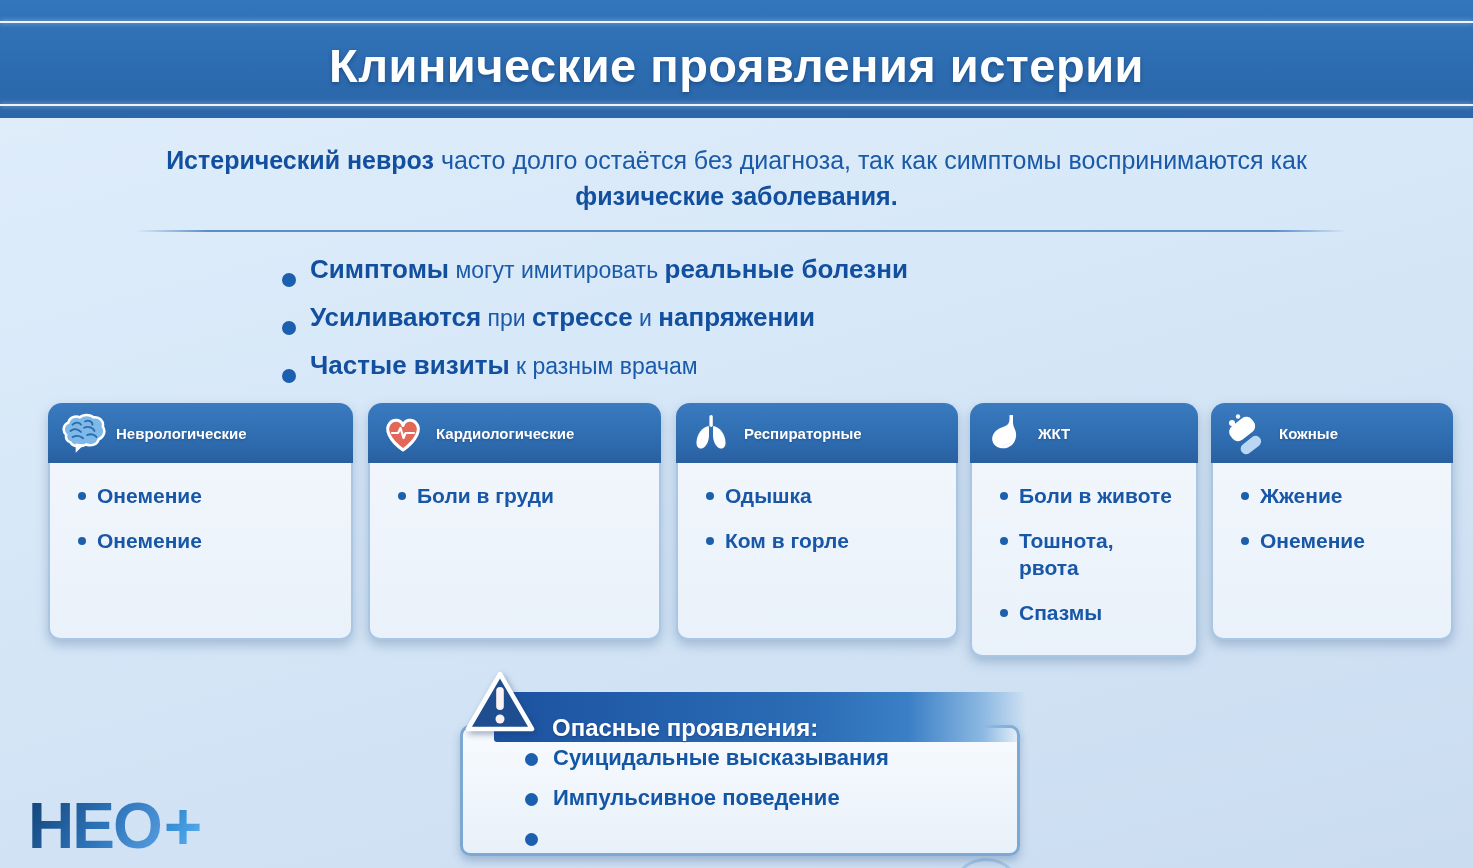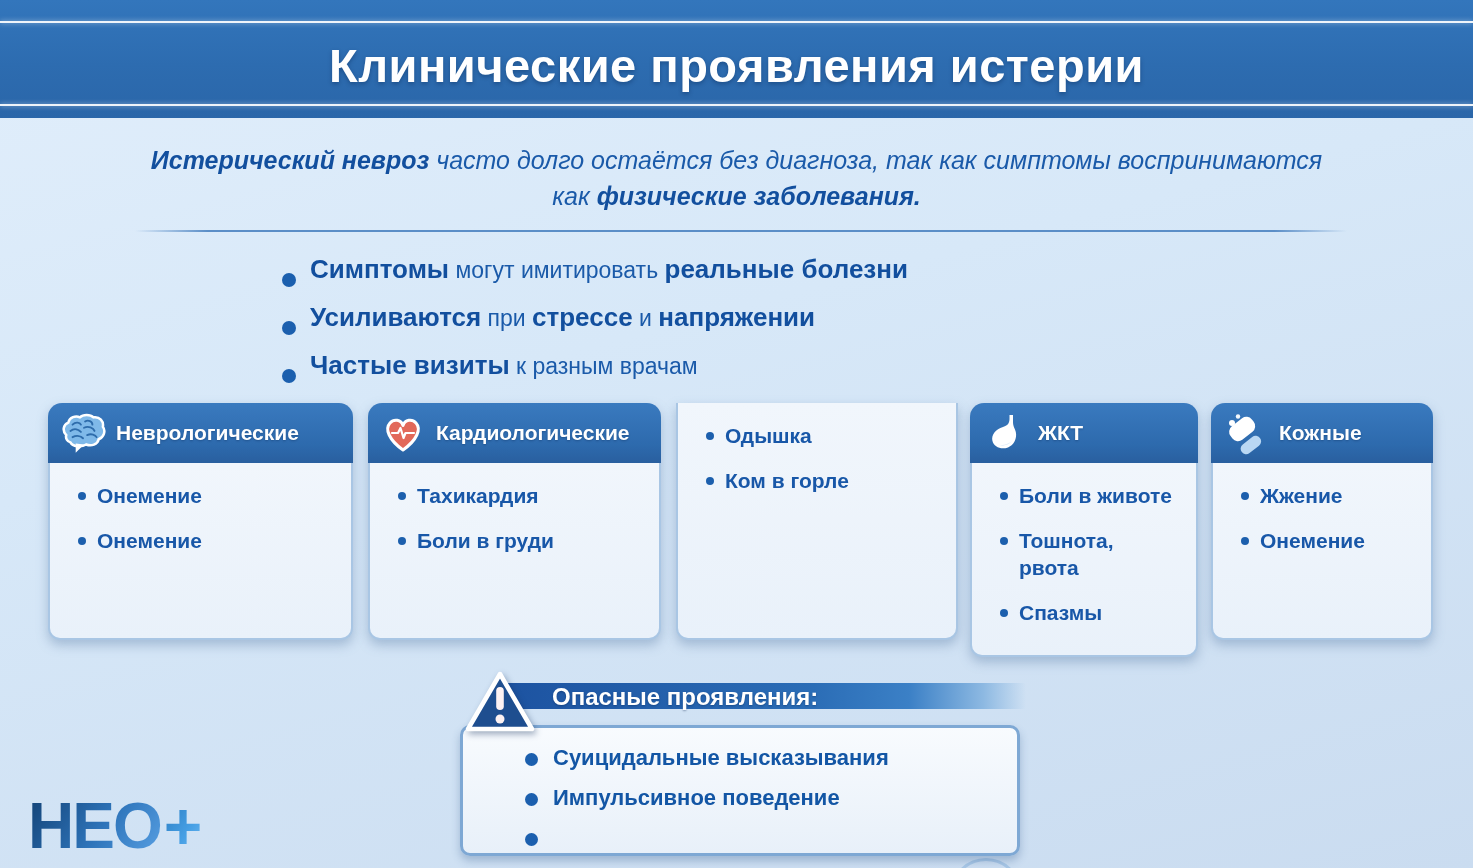--- a/index.html
+++ b/index.html
@@ -21,21 +21,21 @@
   .titlebar .line.top { top:21px; }
   .titlebar .line.bottom { top:104px; }
   .title-text {
     color:#fff; font-size:47px; font-weight:700; letter-spacing:.5px;
     text-shadow:0 2px 4px rgba(0,30,70,.35); margin-top:12px;
   }
 
   
   .intro {
     position:absolute; top:142px; left:0; right:0; padding:0 130px;
-    text-align:center; font-size:25px; line-height:1.45; color:#1a5aa9;font-style:italic;
+    text-align:center; font-size:25px; line-height:1.45; color:#1a5aa9;
   }
   .intro .b, .kp .b { font-weight:700; color:#124f9e; }
   .divider {
     position:absolute; top:230px; left:135px; width:1212px; height:2px;
     background:linear-gradient(90deg,rgba(91,142,199,0),#5b8ec7 6%,#5b8ec7 94%,rgba(91,142,199,0));
   }
 
   
   .keypoints { position:absolute; top:252px; left:282px; list-style:none; }
   .kp { display:flex; align-items:flex-end; margin-bottom:13px; }
@@ -45,40 +45,40 @@
   .kp-text .b { font-size:26px; }
 
   
   .card { position:absolute; top:403px; height:237px; display:flex; flex-direction:column;
     filter:drop-shadow(0 5px 6px rgba(45,85,135,.30)); }
   .card-header {
     height:60px; border-radius:14px 14px 0 0; flex:0 0 auto;
     background:linear-gradient(180deg,#3a7abf 0%,#2d6aad 70%,#295f9f 100%);
     display:flex; align-items:center; padding:0 10px 0 12px; gap:10px;
   }
-  .card-title { color:#fff; font-size:21px; font-weight:700; white-space:nowrap;
+  .card-title { color:#fff; font-size:15px; font-weight:700; white-space:nowrap;
     text-shadow:0 1px 2px rgba(0,30,70,.3); }
   .card-icon { width:46px; height:46px; flex:0 0 auto; display:flex;
     align-items:center; justify-content:center; }
   .card-body {
     flex:1; background:linear-gradient(180deg,#f1f6fc 0%,#e9f1fa 100%);
     border:2px solid #a9c6e4; border-top:none; border-radius:0 0 12px 12px;
     padding:20px 12px 10px 28px;
   }
   .ci { display:flex; align-items:flex-start; margin-bottom:19px; }
   .ci-dot { width:8px; height:8px; border-radius:50%; background:#1c5fad;
     margin:9px 11px 0 0; flex:0 0 auto; }
   .ci-text { font-size:21px; font-weight:700; color:#1857a8; line-height:1.25;
     white-space:pre-line; }
 
   
   .danger { position:absolute; left:458px; top:668px; width:568px; height:192px; }
   .danger-band {
-    position:absolute; left:36px; top:15px; width:532px; height:26px; z-index:2;
-    border-radius:3px; display:flex; align-items:flex-start; padding-left:58px;
+    position:absolute; left:36px; top:24px; width:532px; height:50px; z-index:2;
+    border-radius:3px; display:flex; align-items:flex-end; padding-left:58px;
     background:linear-gradient(90deg,#1c52a0 0%,#2b6db6 60%,#3b80c6 78%,#8db9e2 92%,rgba(223,236,249,0) 100%);
   }
   .danger-title { color:#fff; font-size:24px; font-weight:700;
     text-shadow:0 1px 2px rgba(0,30,70,.35); }
   .danger-tri { position:absolute; left:4px; top:0; z-index:3;
     filter:drop-shadow(2px 3px 3px rgba(20,50,95,.4)); }
   .danger-body {
     position:absolute; left:2px; top:57px; width:560px; height:131px; z-index:1;
     background:linear-gradient(180deg,#f8fbfe 0%,#e8f0f9 100%);
     border:3px solid #7ea8d4; border-radius:10px;
@@ -164,30 +164,36 @@
         <svg width="44" height="44" viewBox="0 0 44 44">
           <path d="M22 39 C8 29 3.5 18 9 12 C13 7.5 20 8.5 22 14.5 C24 8.5 31 7.5 35 12 C40.5 18 36 29 22 39 Z" fill="#e2695a" stroke="#ffffff" stroke-width="3" stroke-linejoin="round"></path>
           <polyline points="11,22 17,22 19.5,17 22.5,27 24.5,22 33,22" stroke="#ffffff" stroke-width="2.2" fill="none" stroke-linejoin="round" stroke-linecap="round"></polyline>
         </svg>
       </span>
       <span class="card-title">Кардиологические</span>
     </div>
     <div class="card-body">
       <div class="ci">
           <span class="ci-dot"></span>
-          <span class="ci-text">Тахикардия</span>
-        </div>
-      <div class="ci">
-          <span class="ci-dot"></span>
           <span class="ci-text">Боли в груди</span>
         </div>
     </div>
   </div>
 
   <div class="card" style="left:676px;width:282px">
+    <div class="card-header">
+      <span class="card-icon">
+        <svg width="44" height="44" viewBox="0 0 44 44">
+          <rect x="20.4" y="4" width="3.4" height="12" rx="1.7" fill="#ffffff"></rect>
+          <path d="M19.5 15 C13 16.5 8 23 7.5 31 C7.2 36 10 38.6 13.5 37.2 C17.6 35.5 20 30 20 24 L20 16.2 Z" fill="#ffffff"></path>
+          <path d="M24.5 15 C31 16.5 36 23 36.5 31 C36.8 36 34 38.6 30.5 37.2 C26.4 35.5 24 30 24 24 L24 16.2 Z" fill="#ffffff"></path>
+        </svg>
+      </span>
+      <span class="card-title">Респираторные</span>
+    </div>
     <div class="card-body">
       <div class="ci">
           <span class="ci-dot"></span>
           <span class="ci-text">Одышка</span>
         </div>
       <div class="ci">
           <span class="ci-dot"></span>
           <span class="ci-text">Ком в горле</span>
         </div>
     </div>
@@ -213,21 +219,21 @@
           <span class="ci-text">Тошнота,
 рвота</span>
         </div>
       <div class="ci">
           <span class="ci-dot"></span>
           <span class="ci-text">Спазмы</span>
         </div>
     </div>
   </div>
 
-  <div class="card" style="left:1211px;width:222px">
+  <div class="card" style="left:1211px;width:242px">
     <div class="card-header">
       <span class="card-icon">
         <svg width="46" height="46" viewBox="0 0 46 46">
           <g transform="rotate(-38 24 26)">
             <rect x="11" y="9" width="27" height="17" rx="7" fill="#ffffff"></rect>
             <rect x="10" y="30" width="23" height="11" rx="5.5" fill="#b9d7f3"></rect>
           </g>
           <circle cx="9" cy="13" r="3" fill="#ffffff"></circle>
           <circle cx="15" cy="6.5" r="2.2" fill="#ffffff" opacity=".95"></circle>
         </svg>

